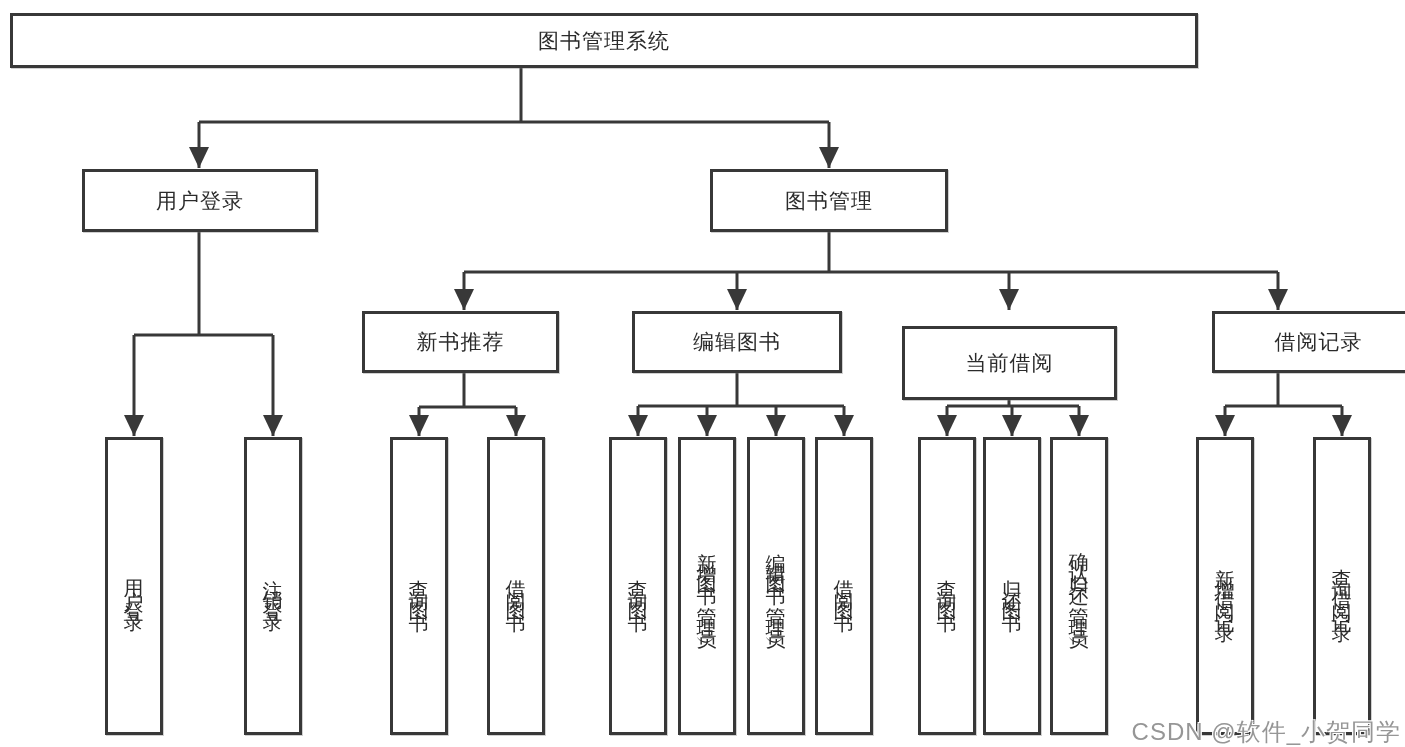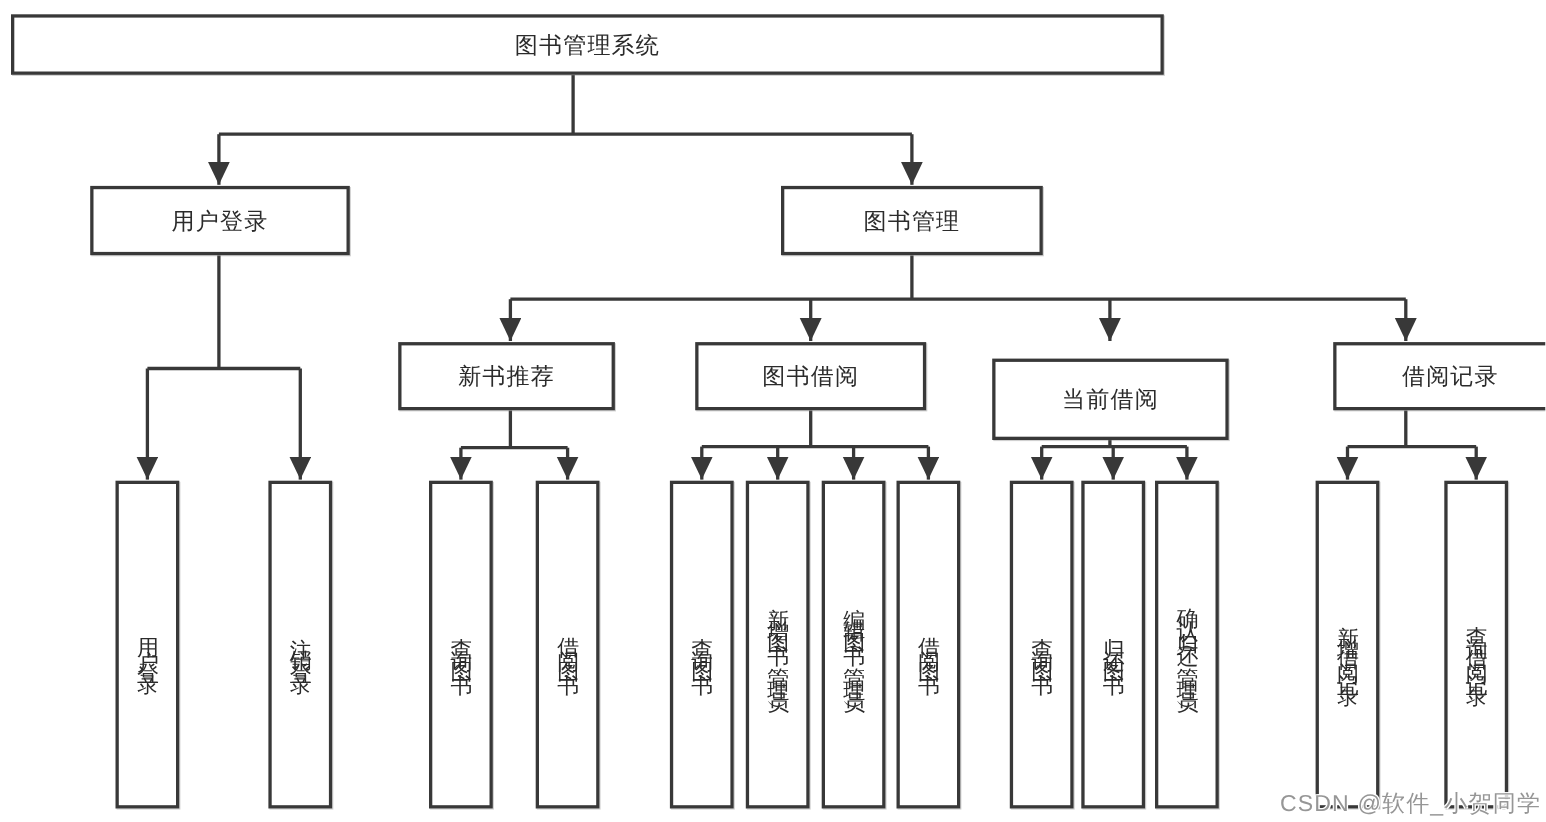--- a/index.html
+++ b/index.html
@@ -40,38 +40,38 @@
   }
   .vnode span {
     writing-mode: vertical-lr;
     text-orientation: mixed;
     font-size: 20px;
     line-height: 1;
     letter-spacing: 11px;
     white-space: nowrap;
   }
   
-  .n-root            { left: 10px;   top: 13px;  width: 1048px; height: 55px; }
+  .n-root            { left: 10px;   top: 13px;  width: 1188px; height: 55px; }
   .n-user-login      { left: 82px;   top: 169px; width: 236px;  height: 63px; }
   .n-book-management { left: 710px;  top: 169px; width: 238px;  height: 63px; }
   .n-new-book        { left: 362px;  top: 311px; width: 197px;  height: 62px; }
   .n-book-borrow     { left: 632px;  top: 311px; width: 210px;  height: 62px; }
   .n-current-borrow  { left: 902px;  top: 326px; width: 215px;  height: 74px; align-items: center; }
   .n-borrow-records  { left: 1172px; top: 311px; width: 213px;  height: 62px; margin-left: 40px; }
   
   .l-1a { left: 105px; }  .l-1b { left: 244px; }
   .l-2a { left: 390px; }  .l-2b { left: 487px; }
   .l-3a { left: 609px; }  .l-3b { left: 678px; }  .l-3c { left: 747px; }  .l-3d { left: 815px; }
   .l-4a { left: 918px; }  .l-4b { left: 983px; }  .l-4c { left: 1050px; }
   .l-5a { left: 1196px; } .l-5b { left: 1313px; }
   .watermark {
     position: absolute;
     top: 716px;
     right: 4px;
-    font-size: 21px;
+    font-size: 24px;
     color: #969696;
     letter-spacing: 1px;
     text-shadow: 1px 1px 0 #ffffff, -1px -1px 0 #ffffff, 1px -1px 0 #ffffff, -1px 1px 0 #ffffff;
     z-index: 5;
     white-space: nowrap;
   }
 </style>
 </head>
 <body>
 
@@ -128,21 +128,21 @@
     <span>用户登录</span>
   </div>
   <div class="node hnode n-book-management">
     <span>图书管理</span>
   </div>
 
   <div class="node hnode n-new-book">
     <span>新书推荐</span>
   </div>
   <div class="node hnode n-book-borrow">
-    <span>图书借阅</span>
+    <span>编辑图书</span>
   </div>
   <div class="node hnode n-current-borrow">
     <span>当前借阅</span>
   </div>
   <div class="node hnode n-borrow-records">
     <span>借阅记录</span>
   </div>
 
   <div class="node vnode l-1a">
     <span>用户登录</span>

